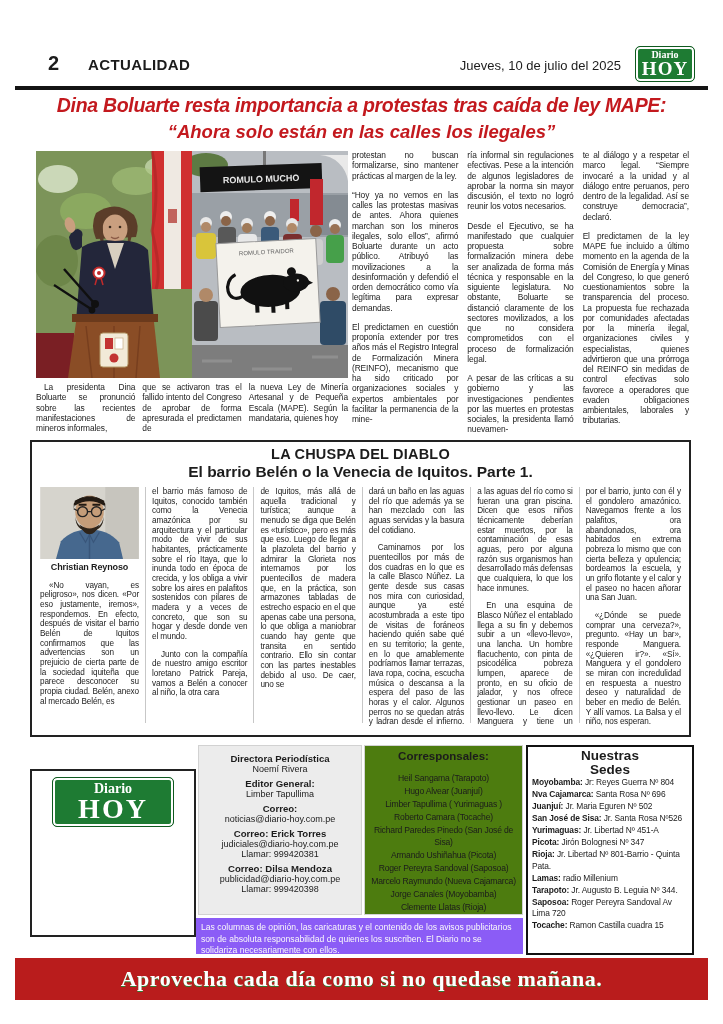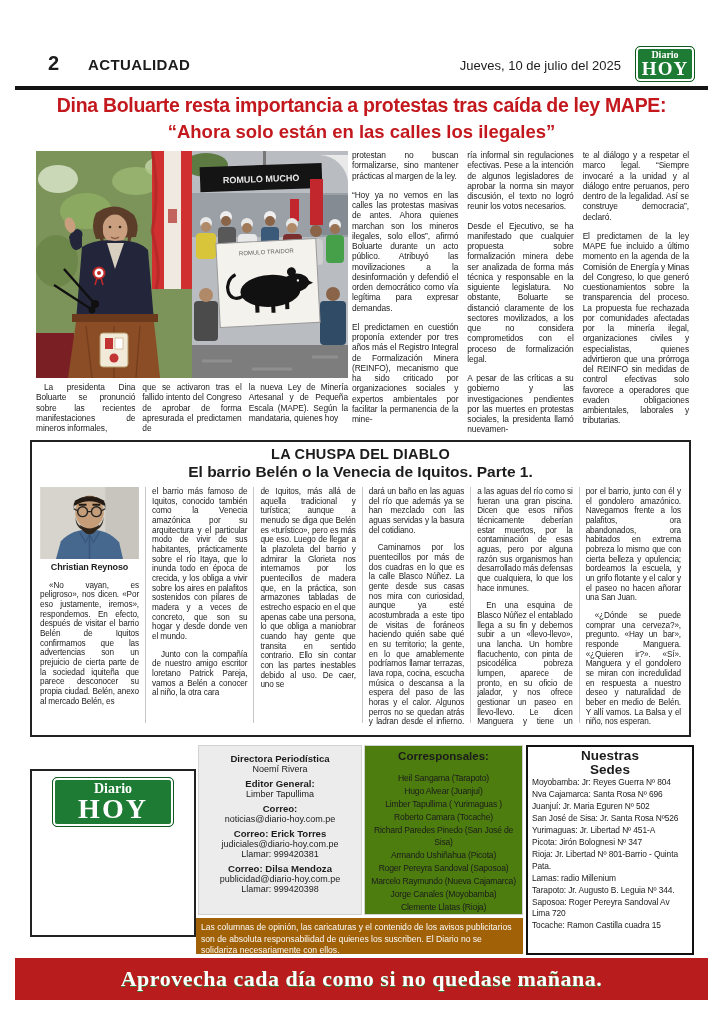--- a/index.html
+++ b/index.html
@@ -16,21 +16,21 @@
             align-items:center;justify-content:center;color:#fff;font-weight:bold;
             font-family:"Liberation Serif",serif;text-align:center;}
   .hdr-logo{position:absolute;right:28px;top:46px;width:60px;height:36px;}
   .hdr-logo .d{font-size:10px;line-height:1;}
   .hdr-logo .h{font-size:19px;line-height:.95;letter-spacing:1px;}
   .rule{position:absolute;left:15px;right:15px;top:86px;height:3px;
         border-top:3px solid #141414;border-bottom:1px solid #141414;}
 
   
   .headline{position:absolute;left:28px;width:667px;top:94px;text-align:center;
-            color:#c3191e;font-weight:bold;}
+            color:#c3191e;font-weight:bold;font-style:italic;}
   .headline .l1{font-size:19.5px;letter-spacing:-.3px;}
   .headline .l2{font-size:18.5px;margin-top:4px;}
 
   
   .photos{position:absolute;left:36px;top:151px;width:312px;height:227px;display:flex;}
   .photos svg{display:block;}
   .captions{position:absolute;left:36px;top:382px;width:312px;display:flex;gap:7px;}
   .caption{flex:1;font-size:8.4px;line-height:1.22;text-align:justify;letter-spacing:-.1px;}
   .caption.ind{text-indent:8px;}
   .main-cols{position:absolute;left:352px;top:150px;width:337px;height:296px;
@@ -66,22 +66,22 @@
   .staff-h{font-weight:bold;font-size:9.6px;margin-top:4px;}
   .staff-l{font-size:9px;}
   .corr-box{position:absolute;left:364px;top:745px;width:159px;height:170px;background:#4d7c0f;
             border:1px solid #d2d2d2;text-align:center;overflow:hidden;}
   .corr-title{font-weight:bold;font-size:11.5px;margin:4px 0 10px;}
   .corr-item{font-size:8.6px;line-height:1.5;letter-spacing:-.2px;}
   .sedes-box{position:absolute;left:526px;top:745px;width:168px;height:210px;background:#fff;
              border:2px solid #111;padding:2px 4px;overflow:hidden;}
   .sedes-title{text-align:center;font-weight:bold;font-size:13.5px;line-height:1.05;}
   .sede{font-size:8.4px;line-height:1.42;letter-spacing:-.1px;text-align:left;}
-  .sede b{font-weight:normal;}
-  .disclaimer{position:absolute;left:196px;top:918px;width:327px;height:36px;background:#a16207;
+  .sede b{font-weight:bold;}
+  .disclaimer{position:absolute;left:196px;top:918px;width:327px;height:36px;background:#8b5cf6;
               color:#fafafa;font-size:8.6px;line-height:1.35;padding:4px 5px;text-align:left;}
   .banner{position:absolute;left:15px;top:958px;width:693px;height:42px;background:#b91c1c;
           display:flex;align-items:center;justify-content:center;}
   .banner-text{font-family:"Liberation Serif",serif;font-weight:bold;font-size:22px;color:#fff;
                text-shadow:0 1px 0 #2e7d32;letter-spacing:.5px;}
 </style>
 </head>
 <body>
 
 <div class="page">

